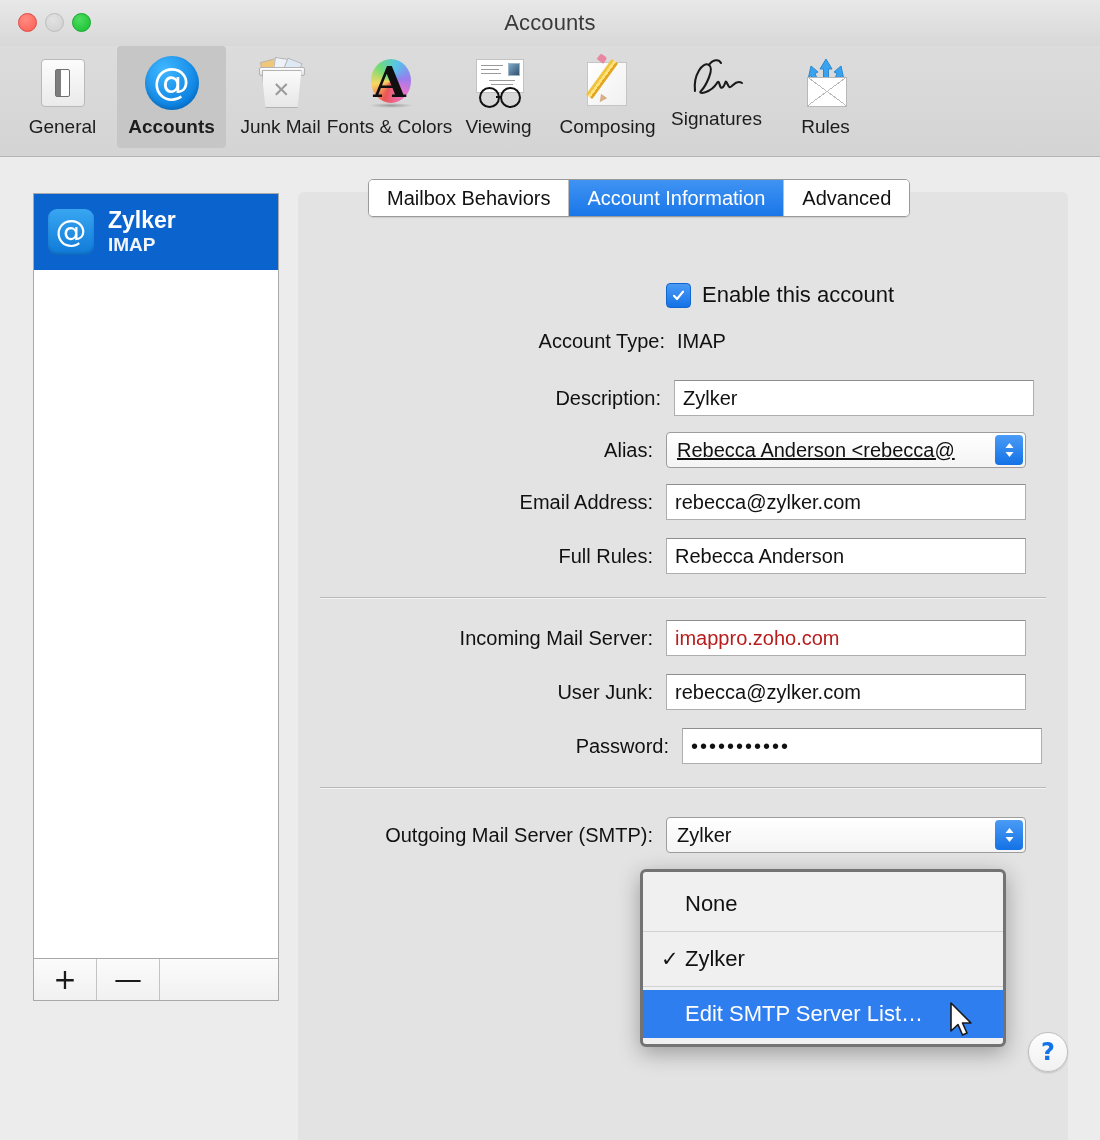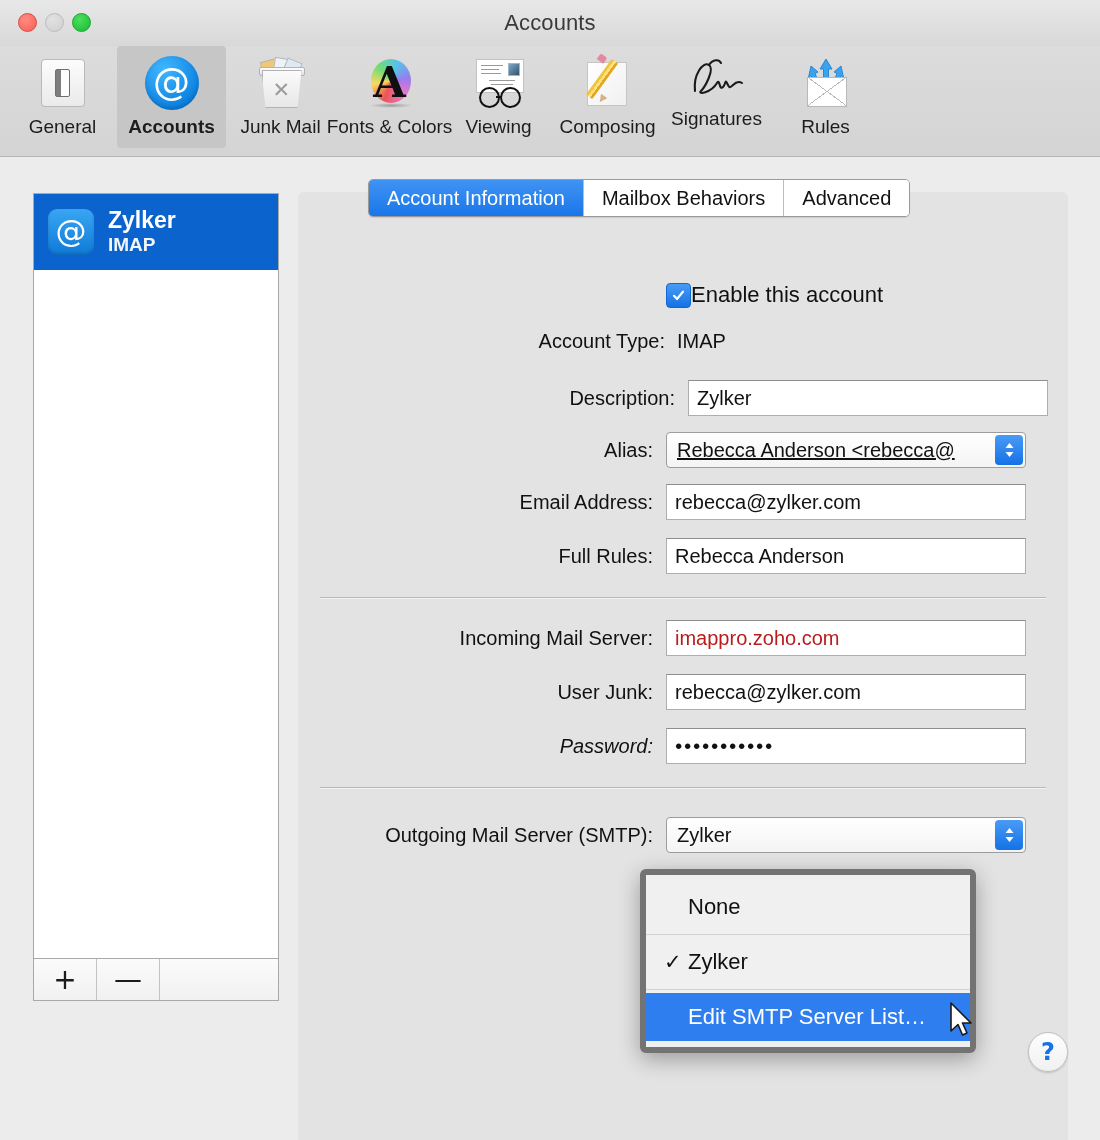--- a/index.html
+++ b/index.html
@@ -278,21 +278,21 @@
     box-sizing:border-box;
     font-size:20px; color:#111;
     display:flex; align-items:center; padding-left:8px;
   }
   .finput.placeholder { color:#b91c1c; }
   .fstatic { font-size:20px; color:#111; }
 
   
   #enable-row {
     position:absolute; left:368px; top:90px;
-    display:flex; align-items:center; 
+    display:flex; align-items:center; gap:11px;
   }
   .checkbox {
     width:23px; height:23px; border-radius:4px;
     background: linear-gradient(to bottom,#4a9bf5,#1472e6);
     border:1px solid #1266cf;
     display:flex; align-items:center; justify-content:center;
   }
   .checkbox svg { display:block; }
   #enable-label { font-size:22px; color:#111; }
 
@@ -316,23 +316,23 @@
 
   .divider {
     position:absolute; height:1px;
     background: linear-gradient(to bottom,#b9b9b9,#b9b9b9);
     border-bottom:1px solid #f3f3f3;
   }
 
   
   #menu {
     position:absolute; left:640px; top:712px;
-    width:336px;
+    width:366px;
     background:#f0f0f0;
-    border:6px solid #737373; border-radius:6px;
+    border:3px solid #737373; border-radius:6px;
     box-shadow: 0 6px 22px rgba(0,0,0,.32);
     padding:8px 0 6px 0;
     box-sizing:border-box;
     z-index:50;
   }
   .menu-item {
     height:48px; display:flex; align-items:center;
     font-size:22px; color:#111; box-sizing:border-box;
     padding-left:18px;
   }
@@ -494,40 +494,40 @@
       <div id="list-buttons">
         <div class="lb">+</div>
         <div class="lb">—</div>
         <div class="lb flex"></div>
       </div>
     </div>
 
     <div id="panel">
 
       <div id="tabs">
+        <div class="tab">Mailbox Behaviors</div>
         <div class="tab active">Account Information</div>
-        <div class="tab">Mailbox Behaviors</div>
         <div class="tab">Advanced</div>
       </div>
 
       <div id="enable-row">
         <div class="checkbox">
           <svg width="15" height="15" viewBox="0 0 15 15">
             <path d="M3 7.8 L6 11 L12 3.6" fill="none" stroke="#ffffff" stroke-width="2.2" stroke-linecap="round" stroke-linejoin="round"></path>
           </svg>
         </div>
         <div id="enable-label">Enable this account</div>
       </div>
 
       <div class="row" style="left:0; top:138px; width:740px;">
         <div class="flabel" style="width:367px;">Account Type:</div>
         <div class="fstatic" style="margin-left:12px;">IMAP</div>
       </div>
 
-      <div class="row" style="left:0; top:188px; width:750px;justify-content:flex-end;">
+      <div class="row" style="left:8px; top:188px; width:750px;">
         <div class="flabel" style="width:355px;">Description:</div>
         <div class="finput" style="width:360px; margin-left:13px;">Zylker</div>
       </div>
 
       <div class="row" style="left:0; top:240px; width:750px;">
         <div class="flabel" style="width:355px;">Alias:</div>
         <div class="popup" style="width:360px; margin-left:13px;text-decoration:underline;">
           <span>Rebecca Anderson  &lt;rebecca@</span>
           <span class="stepper">
             <svg width="15" height="22" viewBox="0 0 15 22">
@@ -553,21 +553,21 @@
       <div class="row" style="left:0; top:428px; width:750px;">
         <div class="flabel" style="width:355px;">Incoming Mail Server:</div>
         <div class="finput placeholder" style="width:360px; margin-left:13px;">imappro.zoho.com</div>
       </div>
 
       <div class="row" style="left:0; top:482px; width:750px;">
         <div class="flabel" style="width:355px;">User Junk:</div>
         <div class="finput" style="width:360px; margin-left:13px;">rebecca@zylker.com</div>
       </div>
 
-      <div class="row" style="left:0; top:536px; width:750px;font-style:italic;">
+      <div class="row" style="left:16px; top:536px; width:750px;">
         <div class="flabel" style="width:355px;">Password:</div>
         <div class="finput" style="width:360px; margin-left:13px; letter-spacing:2px;">•••••••••••</div>
       </div>
 
       <div class="divider" style="left:22px; top:595px; width:726px;"></div>
 
       <div class="row" style="left:0; top:742px; width:750px; top:742px;"></div>
       <div class="row" style="left:0; top:625px; width:750px;">
         <div class="flabel" style="width:355px;">Outgoing Mail Server (SMTP):</div>
         <div class="popup" style="width:360px; margin-left:13px;">

